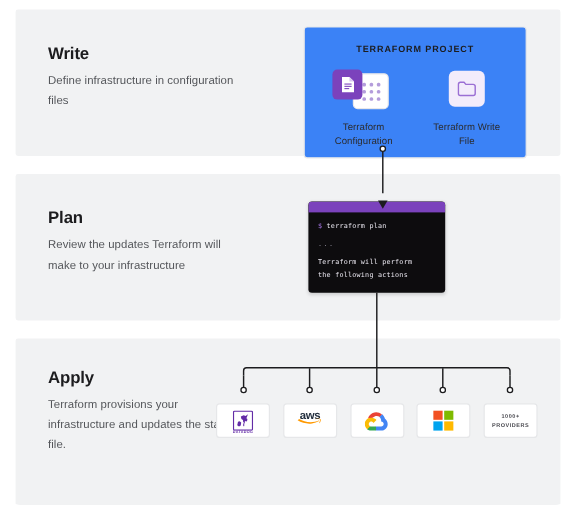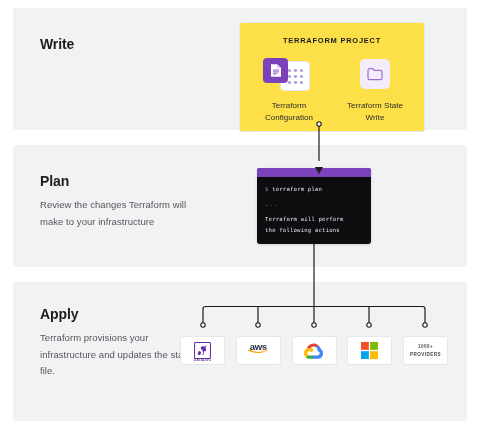--- a/index.html
+++ b/index.html
@@ -28,23 +28,23 @@
     font-size: 14px; font-weight: bold; color: #1c1c1e;
     letter-spacing: -0.1px; margin-bottom: 8px;
   }
   .sec-desc {
     font-size: 9.5px; color: #54565a; line-height: 1.75;
     letter-spacing: 0.05px;
   }
 
   
   .project-card {
-    position: absolute; left: 226px; top: 14px;
+    position: absolute; left: 240px; top: 14px;
     width: 186px; height: 110px;
-    background: #fde047; border: 1px solid #e6e7e9;
+    background: #3b82f6; border: 1px solid #e6e7e9;
     border-radius: 3px;
   }
   .project-card-title {
     text-align: center; margin-top: 13px;
     font-size: 7.5px; font-weight: bold; color: #1c1c1e;
     letter-spacing: 0.75px;
   }
   .asset-row { display: flex; justify-content: space-around; margin-top: 11px; padding: 0 14px; gap: 16px; }
   .asset { width: 68px; text-align: center; }
   .asset-art { position: relative; height: 40px; }
@@ -124,20 +124,21 @@
   .connector { position: absolute; left: 0; top: 0; width: 480px; height: 421px; pointer-events: none; }
 </style>
 </head>
 <body>
 
 <div class="page">
 
   <div class="section" id="sec-write">
     <div class="sec-text">
       <div class="sec-title">Write</div>
+      <div class="sec-desc">Define infrastructure in configuration files</div>
     </div>
 
     <div class="project-card">
       <div class="project-card-title">TERRAFORM PROJECT</div>
       <div class="asset-row">
 
         <div class="asset">
           <div class="asset-art">
             <div class="cfg-back">
               <div class="cfg-dots">
@@ -166,31 +167,31 @@
         </div>
 
         <div class="asset">
           <div class="asset-art">
             <div class="state-tile">
               <svg width="16" height="14" viewBox="0 0 16 14">
                 <path d="M1 3.2a1.6 1.6 0 0 1 1.6-1.6h3.1l1.5 1.7h6.2a1.6 1.6 0 0 1 1.6 1.6v6.1a1.6 1.6 0 0 1-1.6 1.6H2.6A1.6 1.6 0 0 1 1 11V3.2z" fill="none" stroke="#9b6fd4" stroke-width="1.2" stroke-linejoin="round"></path>
               </svg>
             </div>
           </div>
-          <div class="asset-label">Terraform State Write</div>
+          <div class="asset-label">Terraform Write File</div>
         </div>
 
       </div>
     </div>
   </div>
 
   <div class="section" id="sec-plan">
     <div class="sec-text">
       <div class="sec-title">Plan</div>
-      <div class="sec-desc">Review the changes Terraform will make to your infrastructure</div>
+      <div class="sec-desc">Review the updates Terraform will make to your infrastructure</div>
     </div>
   </div>
 
   <div class="terminal">
     <div class="term-bar"></div>
     <div class="term-body">
       <div>
         <span class="term-prompt">$</span>
         <span>terraform plan</span>
       </div>

